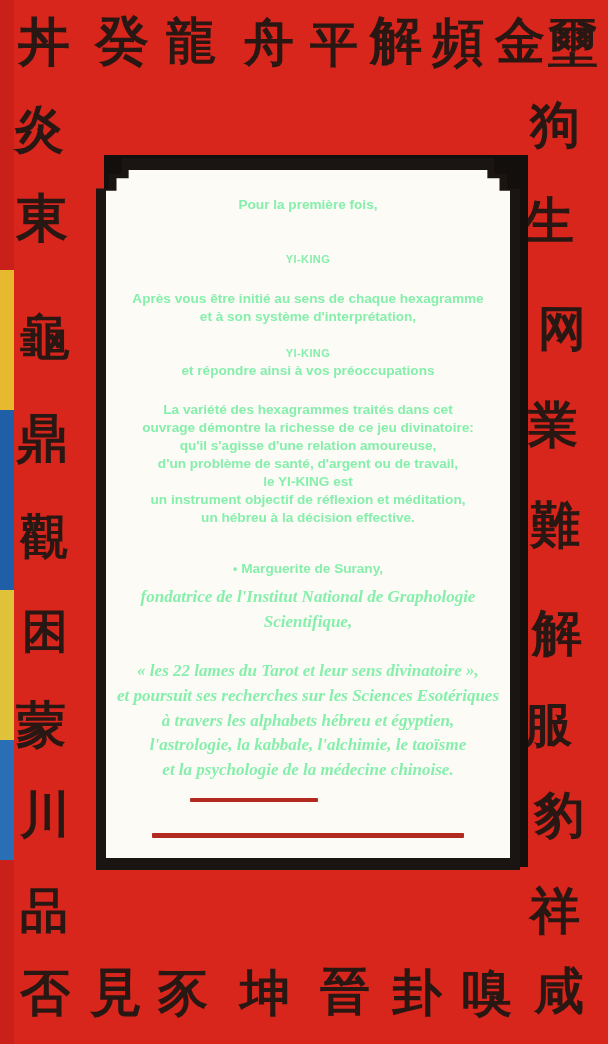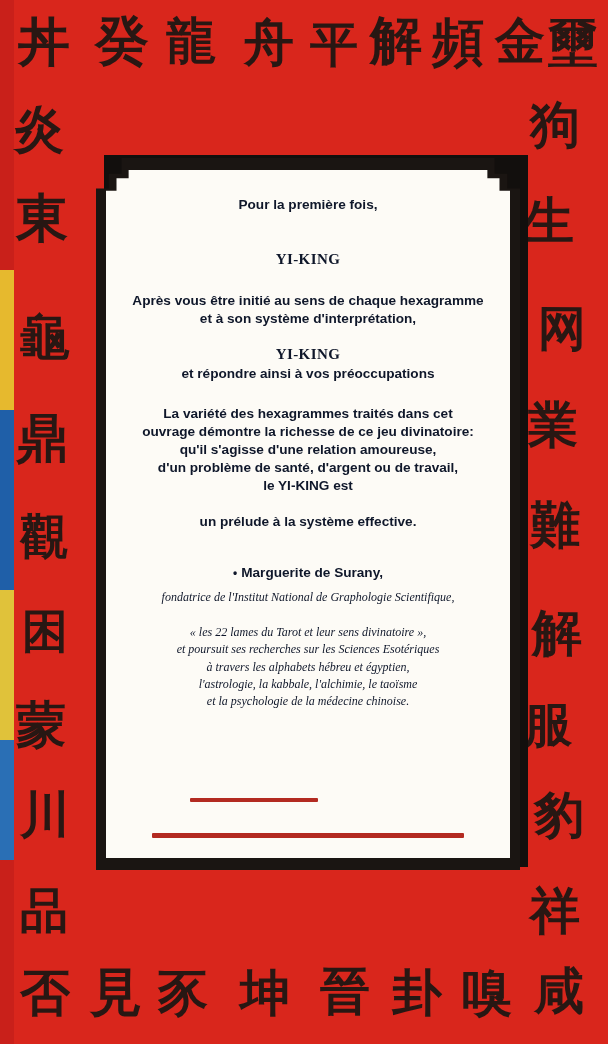--- a/index.html
+++ b/index.html
@@ -90,57 +90,56 @@
       100% 100%, 0% 100%
     );
   }
 
   .content {
     position: absolute;
     left: 112px;
     top: 196px;
     width: 392px;
     text-align: center;
-    color: #0f172a;
+    color: #86efac;
   }
 
   .para {
     margin: 0 0 17px 0;
     font-size: 13.6px;
     line-height: 1.32;
     font-weight: 700;
     font-family: "Liberation Sans", sans-serif;
   }
   .para .big {
-    font-size: 15px;
+    font-size: 11px;
     letter-spacing: 0.4px;
-    font-family: Liberation Serif, serif;
   }
   .gap-l { margin-top: 22px; }
 
   .author-block {
     margin-top: 34px;
   }
   .author-name {
     font-size: 13.6px;
     font-weight: 700;
     margin: 0 0 9px 0;
   }
   .author-bullet {
     font-size: 12px;
     vertical-align: middle;
     margin-right: 4px;
   }
   .author-bio {
     font-family: "Liberation Serif", serif;
     font-style: italic;
-    font-size: 12px;
+    font-size: 17px;
     line-height: 1.45;
     margin: 0;
-    font-weight: 400;
+    font-weight: 700;
   }
 
   .rule {
     position: absolute;
     background: #b32a21;
     border-radius: 1px;
   }
   .rule-top {
     left: 190px;
     top: 798px;
@@ -231,22 +230,22 @@
       <span class="big">YI-KING</span><br>
       <span>et répondre ainsi à vos préoccupations</span><br>
     </p>
 
     <p class="para gap-l">
       <span>La variété des hexagrammes traités dans cet</span><br>
       <span>ouvrage démontre la richesse de ce jeu divinatoire:</span><br>
       <span>qu'il s'agisse d'une relation amoureuse,</span><br>
       <span>d'un problème de santé, d'argent ou de travail,</span><br>
       <span>le YI-KING est</span><br>
-      <br>
-      <span>un prélude à la système effective.</span>
+      <span>un instrument objectif de réflexion et méditation,</span><br>
+      <span>un hébreu à la décision effective.</span>
     </p>
 
     <div class="author-block">
       <p class="author-name">
         <span class="author-bullet">•</span><span>Marguerite de Surany,</span>
       </p>
       <p class="author-bio">
         <span>fondatrice de l'Institut National de Graphologie Scientifique,</span><br>
         <br>
         <span>« les 22 lames du Tarot et leur sens divinatoire »,</span><br>

